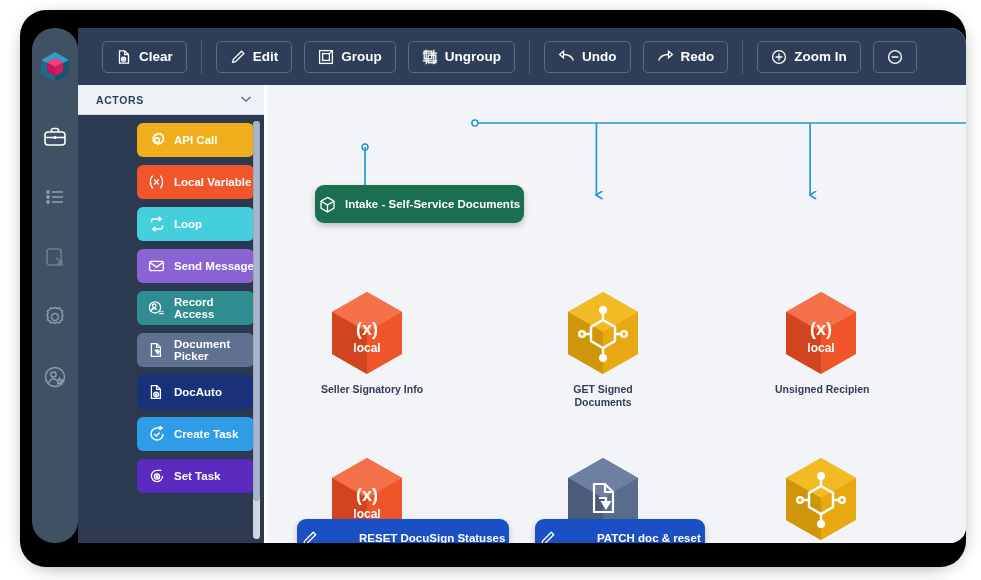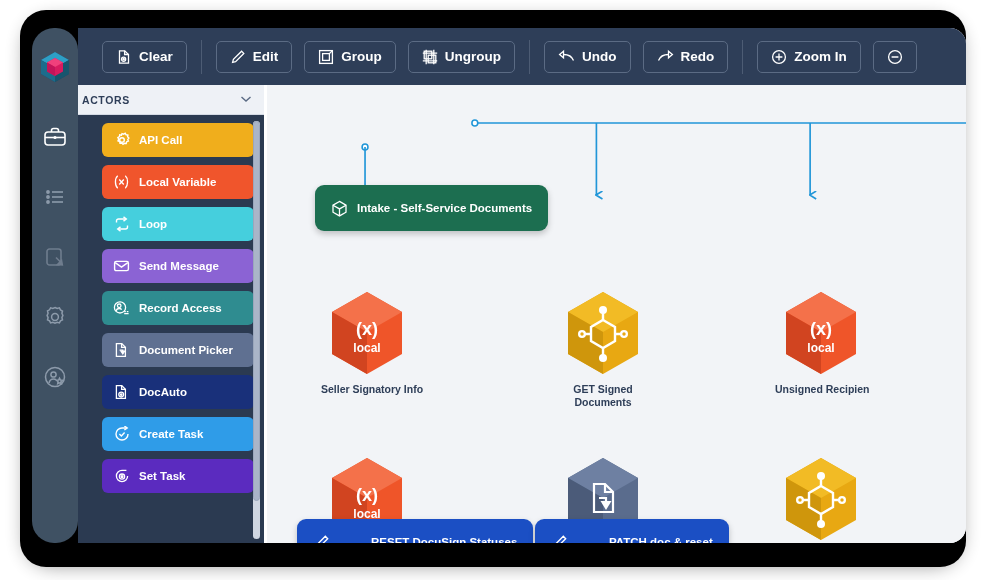--- a/index.html
+++ b/index.html
@@ -60,27 +60,28 @@
   .body-area{ position:absolute; left:0; top:57px; right:0; bottom:0; display:flex; }
 
   
   .sidebar{
     width:186px; flex:none; background:#2b3a51; position:relative;
     display:flex; flex-direction:column;
   }
   .sidebar-header{
     height:30px; flex:none; background:#eef1f6; border-bottom:1px solid #d4dae4;
     display:flex; align-items:center; justify-content:space-between;
-    padding:0 12px 0 4px;
+    padding:0 12px 0 18px;
   }
   .sidebar-header .ttl{ color:#2e3e58; font-size:10.5px; font-weight:bold; letter-spacing:.6px; }
   .chev{ color:#5b6b84; font-size:11px; line-height:1; }
   .actor-list{
     flex:1; padding:8px 10px 0 24px; display:flex; flex-direction:column; gap:8px;
     overflow:hidden;
+    margin-left:35px;
   }
   .actor{
     height:34px; flex:none; border-radius:6px; display:flex; align-items:center;
     gap:9px; padding-left:11px; color:#ffffff; font-size:11.5px; font-weight:bold;
   }
   .actor .ai{ width:17px; height:17px; flex:none; display:flex; align-items:center; justify-content:center; }
   .actor .ai svg{ display:block; }
   .sb-scroll-track{
     position:absolute; right:4px; top:36px; bottom:4px; width:7px;
     background:#cfd6e2; border-radius:4px;
@@ -94,22 +95,22 @@
   .canvas{
     flex:1; position:relative; background:#f2f4f7; overflow:hidden;
     border-left:3px solid #ffffff;
   }
   .canvas svg.edges{ position:absolute; left:0; top:0; width:100%; height:100%; }
 
   .node{ position:absolute; }
 
   
   .node-pill{
-    background:#1c6e50; border-radius:9px; height:46px;
-    display:flex; align-items:center; gap:9px; padding:0 16px;
+    background:#1c6e50; border-radius:9px; height:38px;
+    display:flex; align-items:center; gap:9px; padding:0 4px;
     color:#ffffff; font-size:11.5px; font-weight:bold; white-space:nowrap;
     box-shadow:0 3px 6px rgba(0,0,0,.22);
   }
   .node-pill.blue{ background:#1b4fc4;gap:41px; }
   .node-pill .pi{ width:17px; height:17px; flex:none; }
 
   
   .hexwrap{ position:absolute; width:92px; }
   .hexwrap .hexsvg{ display:block; margin:0 auto; }
   .hexlabel{

